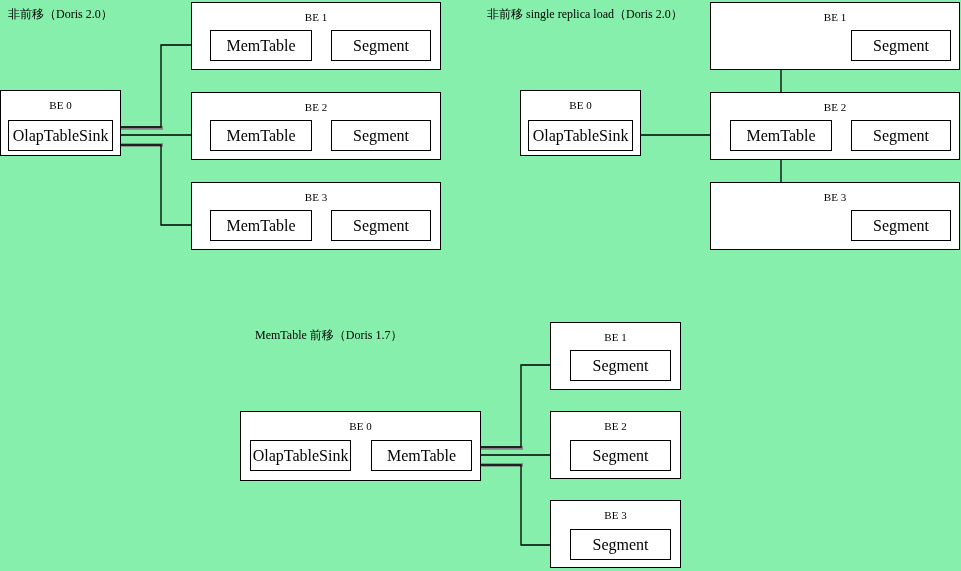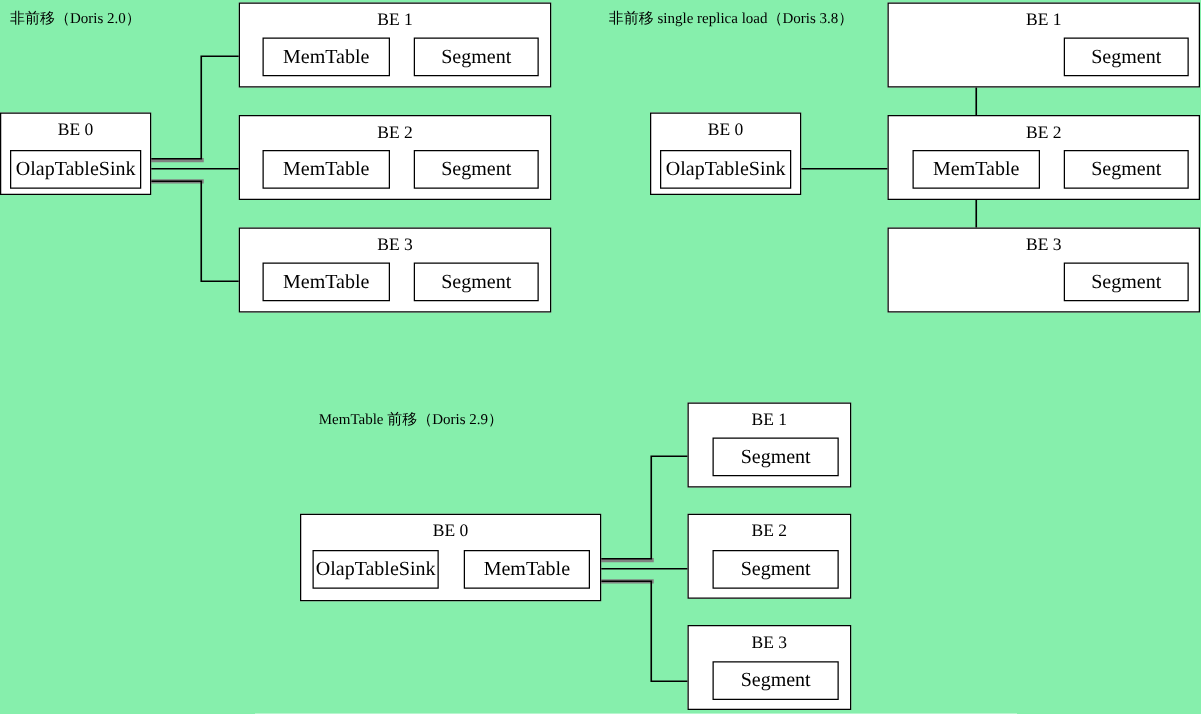--- a/index.html
+++ b/index.html
@@ -40,21 +40,21 @@
     box-sizing: border-box;
     border: 1.4px solid #000000;
     background: #ffffff;
   }
   .be-label {
     position: absolute;
     left: 0;
     right: 0;
     top: 7px;
     text-align: center;
-    font-size: 14px;
+    font-size: 11px;
     line-height: 14px;
     color: #000000;
   }
   .node-box {
     position: absolute;
     box-sizing: border-box;
     border: 1.4px solid #000000;
     background: #ffffff;
     display: flex;
     align-items: center;
@@ -115,39 +115,39 @@
       <div class="be-box" style="left: 191px; top: 92px; width: 250px; height: 68px;">
         <div class="be-label">BE 2</div>
       </div>
       <div class="node-box" style="left: 210px; top: 120px; width: 102px; height: 31px;">MemTable</div>
       <div class="node-box" style="left: 331px; top: 120px; width: 100px; height: 31px;">Segment</div>
       <div class="be-box" style="left: 191px; top: 182px; width: 250px; height: 68px;">
         <div class="be-label">BE 3</div>
       </div>
       <div class="node-box" style="left: 210px; top: 210px; width: 102px; height: 31px;">MemTable</div>
       <div class="node-box" style="left: 331px; top: 210px; width: 100px; height: 31px;">Segment</div>
-      <div class="panel-title" style="left: 487px; top: 7px;">非前移 single replica load（Doris 3.8）</div>
+      <div class="panel-title" style="left: 487px; top: 7px;">非前移 single replica load（Doris 2.0）</div>
       <div class="be-box" style="left: 520px; top: 90px; width: 121px; height: 66px;">
         <div class="be-label">BE 0</div>
       </div>
       <div class="node-box" style="left: 528px; top: 120px; width: 105px; height: 31px;">OlapTableSink</div>
       <div class="be-box" style="left: 710px; top: 2px; width: 250px; height: 68px;">
         <div class="be-label">BE 1</div>
       </div>
       <div class="node-box" style="left: 851px; top: 30px; width: 100px; height: 31px;">Segment</div>
       <div class="be-box" style="left: 710px; top: 92px; width: 250px; height: 68px;">
         <div class="be-label">BE 2</div>
       </div>
       <div class="node-box" style="left: 730px; top: 120px; width: 102px; height: 31px;">MemTable</div>
       <div class="node-box" style="left: 851px; top: 120px; width: 100px; height: 31px;">Segment</div>
       <div class="be-box" style="left: 710px; top: 182px; width: 250px; height: 68px;">
         <div class="be-label">BE 3</div>
       </div>
       <div class="node-box" style="left: 851px; top: 210px; width: 100px; height: 31px;">Segment</div>
-      <div class="panel-title" style="left: 255px; top: 328px;">MemTable 前移（Doris 2.9）</div>
+      <div class="panel-title" style="left: 255px; top: 328px;">MemTable 前移（Doris 1.7）</div>
       <div class="be-box" style="left: 240px; top: 411px; width: 241px; height: 70px;">
         <div class="be-label">BE 0</div>
       </div>
       <div class="node-box" style="left: 250px; top: 440px; width: 101px; height: 31px;">OlapTableSink</div>
       <div class="node-box" style="left: 371px; top: 440px; width: 101px; height: 31px;">MemTable</div>
       <div class="be-box" style="left: 550px; top: 322px; width: 131px; height: 68px;">
         <div class="be-label">BE 1</div>
       </div>
       <div class="node-box" style="left: 570px; top: 350px; width: 101px; height: 31px;">Segment</div>
       <div class="be-box" style="left: 550px; top: 411px; width: 131px; height: 68px;">

